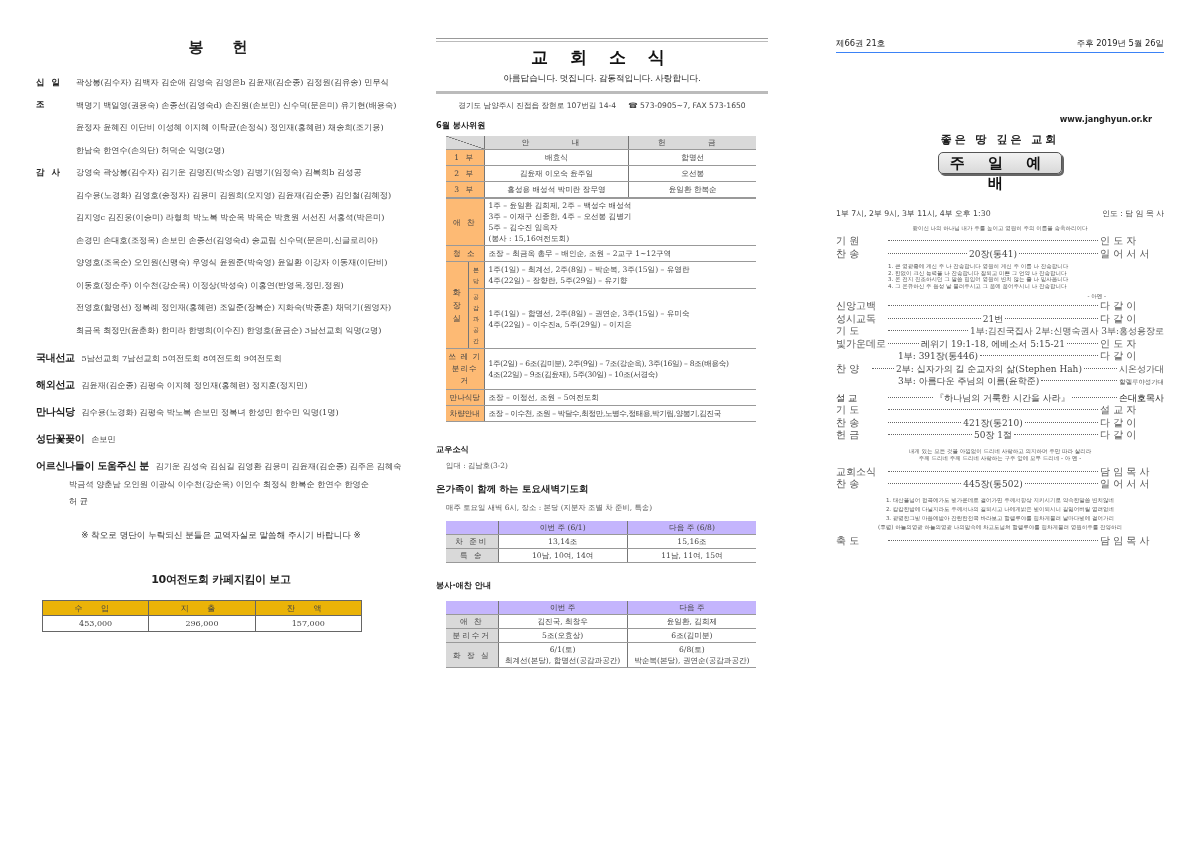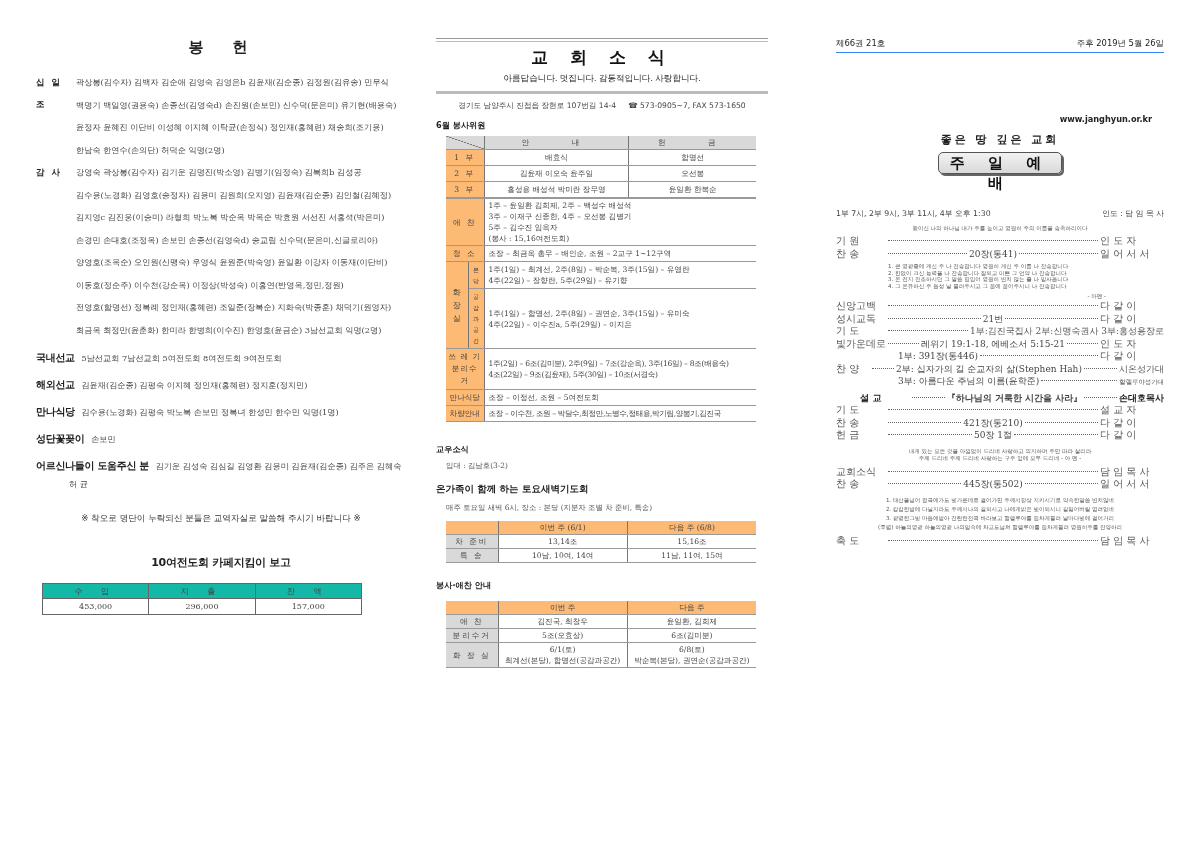--- a/index.html
+++ b/index.html
@@ -13,21 +13,21 @@
   .donor-group:first-of-type { margin-top: 18px; }
   .donor-label { width: 40px; flex: none; font-family: "DejaVu Sans", sans-serif; font-weight: bold; font-size: 8.5px; color: #222; line-height: 22px; letter-spacing: 2px; }
   .donor-lines { flex: 1; }
   .donor-line { font-size: 8.2px; line-height: 22.5px; color: #444; white-space: nowrap; }
   .inline-group { display: block; margin-top: 7px; font-size: 8.2px; line-height: 20px; color: #444; white-space: nowrap; }
   .inline-label { font-family: "DejaVu Sans", sans-serif; font-weight: bold; font-size: 10px; color: #222; margin-right: 4px; letter-spacing: -0.3px; }
   .elders-cont { padding-left: 33px; font-size: 8.2px; line-height: 17px; color: #444; white-space: nowrap; }
   .notice-line { text-align: center; font-family: "DejaVu Sans", sans-serif; font-size: 8.6px; color: #333; margin-top: 20px; }
   .cafe-title { text-align: center; font-family: "DejaVu Sans", sans-serif; font-size: 11px; font-weight: bold; color: #222; margin-top: 30px; letter-spacing: -0.3px; }
   table.cafe { width: 320px; margin: 13px 0 0 6px; border-collapse: collapse; border: 1.5px solid #333; }
-  table.cafe th { background: #14b8a6; font-weight: normal; font-size: 8px; height: 15px; border: 1px solid #666; letter-spacing: 8px; color: #444; }
+  table.cafe th { background: #eab308; font-weight: normal; font-size: 8px; height: 15px; border: 1px solid #666; letter-spacing: 8px; color: #444; }
   table.cafe td { text-align: center; font-size: 8px; height: 16px; border: 1px solid #666; color: #444; }
 
   
   #mid { position: absolute; left: 436px; top: 38px; width: 332px; }
   .dbl-rule { height: 4px; border-top: 1.5px solid #999; border-bottom: 1px solid #bbb; }
   .mid-title { text-align: center; font-family: "DejaVu Sans", sans-serif; font-weight: bold; font-size: 17px; letter-spacing: 8px; color: #111; margin-top: 4px; }
   .mid-sub { text-align: center; font-family: Liberation Sans, sans-serif; font-size: 8.6px; color: #222; margin-top: 4px; }
   .thick-rule { height: 3px; background: #bbb; margin-top: 6px; }
   .addr { text-align: center; font-family: "DejaVu Sans", sans-serif; font-size: 7.6px; color: #444; margin-top: 7px; }
   .section-h { font-family: "DejaVu Sans", sans-serif; font-weight: bold; font-size: 8.2px; color: #222; }
@@ -44,42 +44,42 @@
   .diag { position: relative; }
   .diag:after { content: ""; position: absolute; left: 0; top: 0; width: 100%; height: 100%;
     background: linear-gradient(to top right, transparent 48%, #777 49%, #777 51%, transparent 52%) ; }
   .edu { margin-top: 22px; }
   .edu-line { font-size: 7.4px; color: #555; margin: 6px 0 0 10px; }
   .prayer-h { margin-top: 12px; }
   .prayer-line { font-size: 7.4px; color: #555; margin: 7px 0 0 10px; }
   table.grid2 { width: 310px; margin: 8px 0 0 10px; border-collapse: collapse; font-size: 7.6px; color: #444; }
   table.grid2 td { text-align: center; border-bottom: 1px solid #999; line-height: 11px; padding: 1px 2px; }
   table.grid2 td.lbl { background: #d9d9d9; width: 52px; border-right: 1px solid #777; letter-spacing: 2px; }
-  table.grid2 tr.head td { background: #fdba74; }
+  table.grid2 tr.head td { background: #c4b5fd; }
   table.grid2 td.mb { border-right: 1px solid #777; }
   .vol-h { margin-top: 17px; }
 
   
   #right { position: absolute; left: 836px; top: 38px; width: 328px; }
   .issue-bar { display: flex; justify-content: space-between; font-family: "DejaVu Sans", sans-serif; font-size: 8.4px; color: #222; border-bottom: 1px solid #3b82f6; padding-bottom: 3px; align-items: center; }
   .website { text-align: right; font-family: "DejaVu Sans", sans-serif; font-size: 8.2px; font-weight: bold; color: #222; margin-top: 61px; padding-right: 12px; }
   .church-name { text-align: center; font-family: "DejaVu Sans", sans-serif; font-size: 11px; font-weight: bold; color: #222; margin-top: 8px; letter-spacing: 3px; }
   .worship-box { width: 124px; height: 22px; margin: 5px auto 0; border: 1px solid #555; border-radius: 5px; background: linear-gradient(#f2f2f2, #d9d9d9);
      box-shadow: 2px 2px 0 #666; text-align: center; font-family: "DejaVu Sans", sans-serif; font-weight: bold; font-size: 15px; letter-spacing: 9px; line-height: 20px; color: #111; }
   .times { display: flex; justify-content: space-between; font-family: "DejaVu Sans", sans-serif; font-size: 7.8px; color: #444; margin-top: 34px; }
   .order { margin-top: 6px; }
   .row { display: flex; align-items: baseline; font-size: 10px; line-height: 12.5px; color: #555; white-space: nowrap; }
   .row .l { width: 50px; flex: none; letter-spacing: 0; display: flex; justify-content: space-between; padding-right: 4px; }
   .row .dots { flex: 1; border-bottom: 1.2px dotted #666; height: 0; margin: 0 2px; transform: translateY(-3px); }
   .row .mid { font-size: 9px; color: #444; }
   .row .r { flex: none; width: 64px; display: flex; justify-content: space-between; }
   .row .r.free { width: auto; font-size: 9px; }
   .row .r.tiny { width: auto; font-size: 6.4px; }
   .row.indent { padding-left: 62px; }
-  .row.bold { font-family: "DejaVu Sans", sans-serif; font-weight: bold; color: #222; font-size: 9.2px; margin-left: 24px; }
+  .row.bold { font-family: "DejaVu Sans", sans-serif; font-weight: normal; color: #222; font-size: 9.2px; }
   .subtext { text-align: center; font-family: "DejaVu Sans", sans-serif; font-size: 5.5px; color: #555; line-height: 7px; }
   .hymn-verses { font-family: "DejaVu Sans", sans-serif; font-size: 5.5px; color: #555; line-height: 6.5px; padding-left: 52px; margin: 3px 0 4px; }
   .amen { text-align: right; font-family: "DejaVu Sans", sans-serif; font-size: 5.5px; color: #555; padding-right: 58px; margin-top: 4px; }
   .hymn2 { font-family: "DejaVu Sans", sans-serif; font-size: 5.5px; color: #555; line-height: 9px; text-align: center; margin: 5px 0 3px; }
 </style>
 </head>
 <body>
 
 <div id="left">
   <div class="title">봉 헌</div>
@@ -121,20 +121,21 @@
     <span>김수용(노경화) 김평숙 박노복 손보민 정복녀 한성민 한수민 익명(1명)</span>
   </div>
   <div class="inline-group">
     <span class="inline-label">성단꽃꽂이</span>
     <span>손보민</span>
   </div>
   <div class="inline-group">
     <span class="inline-label">어르신나들이 도움주신 분</span>
     <span>김기운 김성숙 김심길 김영환 김용미 김윤재(김순종) 김주은 김혜숙</span>
   </div>
+  <div class="elders-cont">박금석 양춘남 오인원 이광식 이수천(강순옥) 이인수 최정식 한복순 한연수 한영순</div>
   <div class="elders-cont">허 균</div>
 
   <div class="notice-line">※ 착오로 명단이 누락되신 분들은 교역자실로 말씀해 주시기 바랍니다 ※</div>
 
   <div class="cafe-title">10여전도회 카페지킴이 보고</div>
   <table class="cafe">
     <tbody>
         <tr>
       <th>수 입</th>
       <th>지 출</th>

